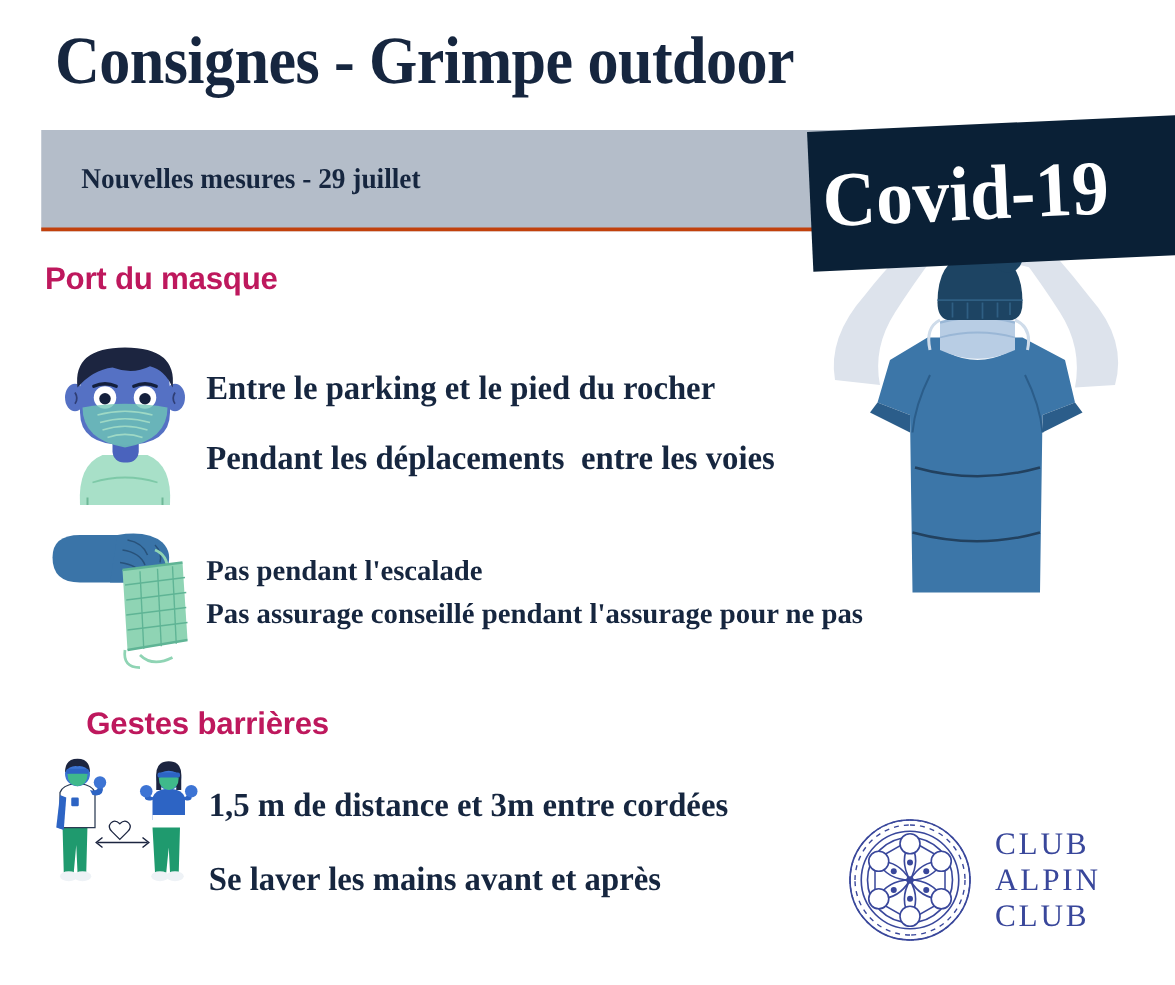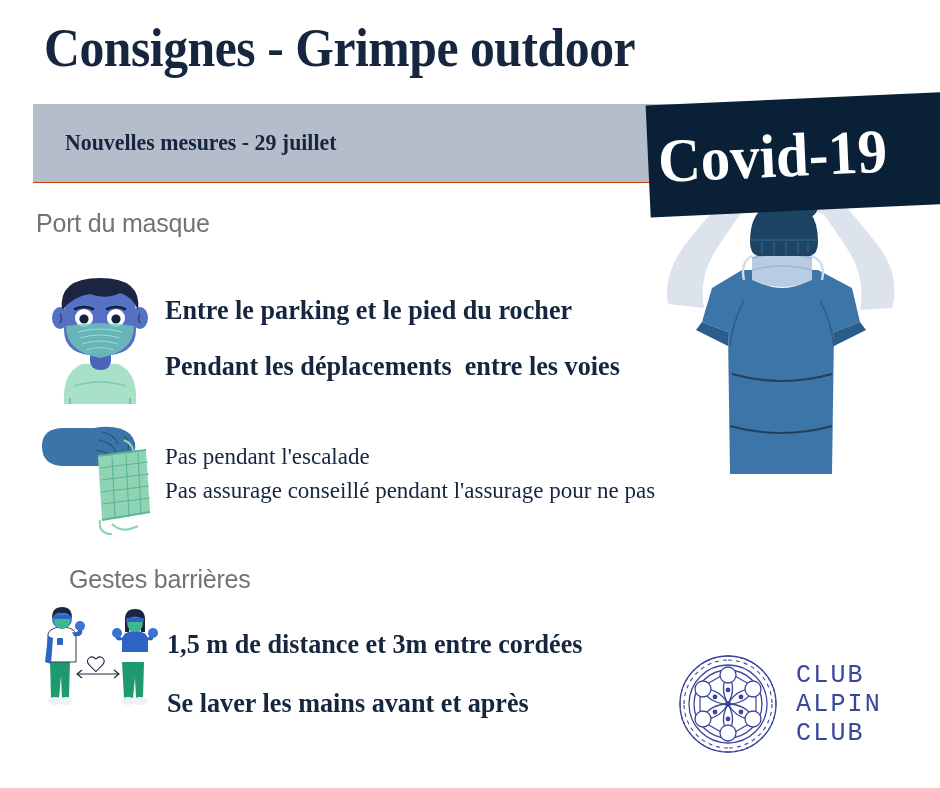--- a/index.html
+++ b/index.html
@@ -33,21 +33,21 @@
   }
 
   
   .subtitle-bar {
     position: absolute;
     left: 33px;
     top: 104px;
     width: 857px;
     height: 78px;
     background: #b4bdc9;
-    border-bottom: 1px solid #c2410c;
+    border-bottom: 3px solid #c2410c;
   }
   .subtitle-text {
     position: absolute;
     left: 32px;
     top: 50%;
     transform: translateY(-50%) scaleX(0.95);
     transform-origin: left center;
     font-family: "Liberation Serif", serif;
     font-weight: bold;
     font-size: 23px;
@@ -77,24 +77,24 @@
     font-size: 62px;
     line-height: 62px;
     color: #ffffff;
     white-space: nowrap;
   }
 
   
   .section-heading {
     position: absolute;
     font-family: "Liberation Sans", sans-serif;
-    font-weight: normal;
+    font-weight: bold;
     font-size: 25px;
     letter-spacing: -0.2px;
-    color: #737373;
+    color: #be185d;
     white-space: nowrap;
   }
   .heading-mask { left: 36px; top: 209px; }
   .heading-barriers { left: 36px; top: 565px; margin-left: 33px; }
 
   
   .stmt {
     position: absolute;
     font-family: "Liberation Serif", serif;
     font-weight: bold;
@@ -110,21 +110,21 @@
   .stmt-3 { left: 167px; top: 628px; }
   .stmt-4 { left: 167px; top: 687px; }
 
   
   .note-block {
     position: absolute;
     left: 165px;
     top: 440px;
     width: 640px;
     font-family: "Liberation Serif", serif;
-    font-weight: normal;
+    font-weight: bold;
     font-size: 23px;
     line-height: 34px;
     color: #16263f;
   }
   .note-block div { white-space: nowrap; }
 
   
   .ill-avatar {
     position: absolute;
     left: 36px;
@@ -173,21 +173,21 @@
     gap: 16px;
   }
   .logo-mark { width: 104px; height: 104px; flex: 0 0 auto; }
   .logo-text {
     font-family: "Liberation Serif", serif;
     font-size: 25px;
     line-height: 29px;
     letter-spacing: 2.2px;
     color: #39479b;
   }
-  .logo-text div { white-space: nowrap; font-family: Liberation Mono, monospace; }
+  .logo-text div { white-space: nowrap; }
 </style>
 </head>
 <body>
 
 <div class="title">Consignes - Grimpe outdoor</div>
 
 <div class="subtitle-bar">
   <div class="subtitle-text">Nouvelles mesures - 29 juillet</div>
 </div>
 

